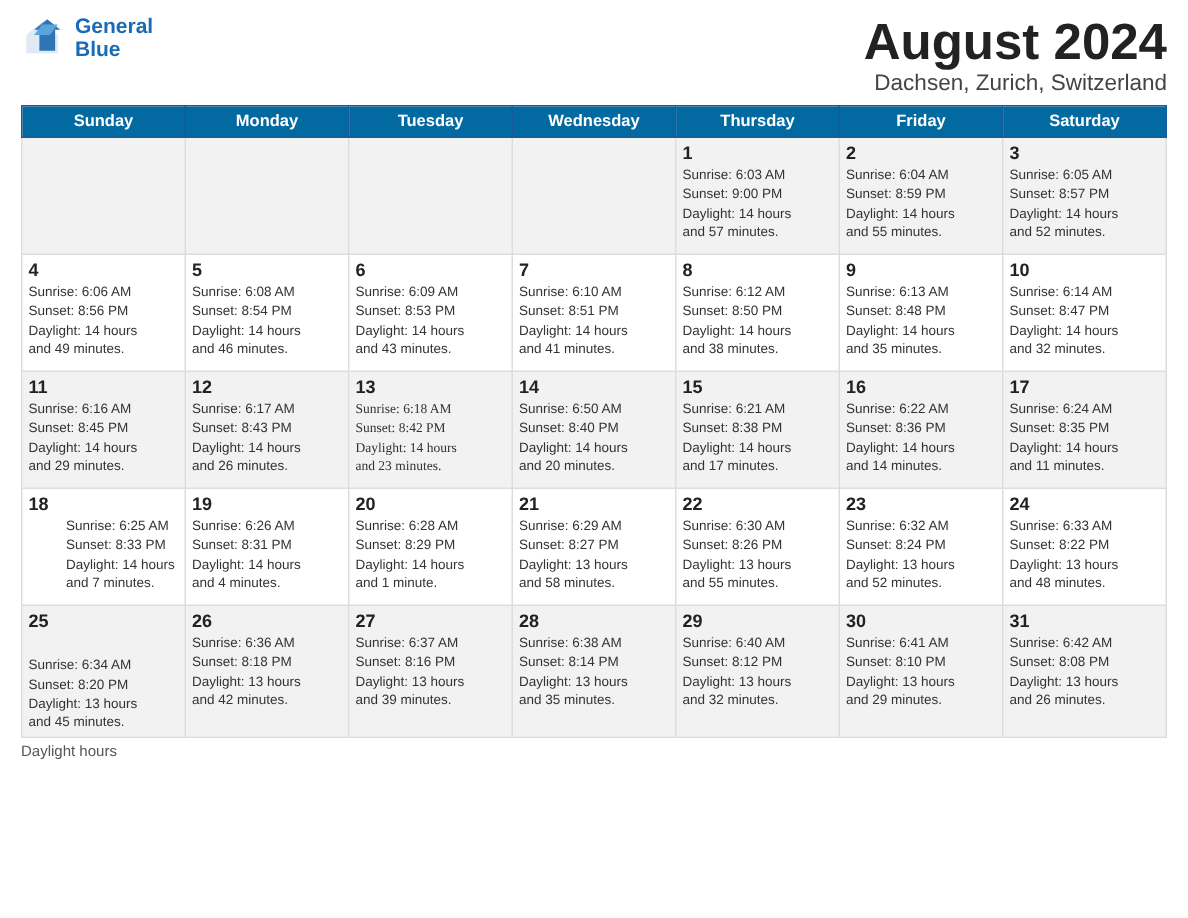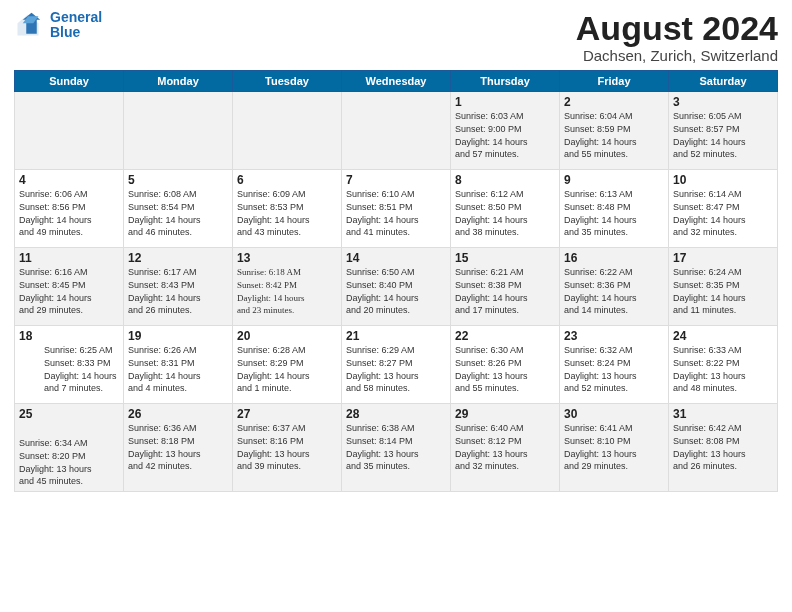--- a/index.html
+++ b/index.html
@@ -365,13 +365,16 @@
             <span class="day-num">31</span>
             <div class="day-info" style="white-space: pre-line;">Sunrise: 6:42 AM
 Sunset: 8:08 PM
 Daylight: 13 hours
 and 26 minutes.</div>
           </td>
         </tr>
       </tbody>
   </table>
 
+  <div class="footer-note">
+    <span>Daylight hours</span>
+  </div>
 </div>
 
 </body></html>

